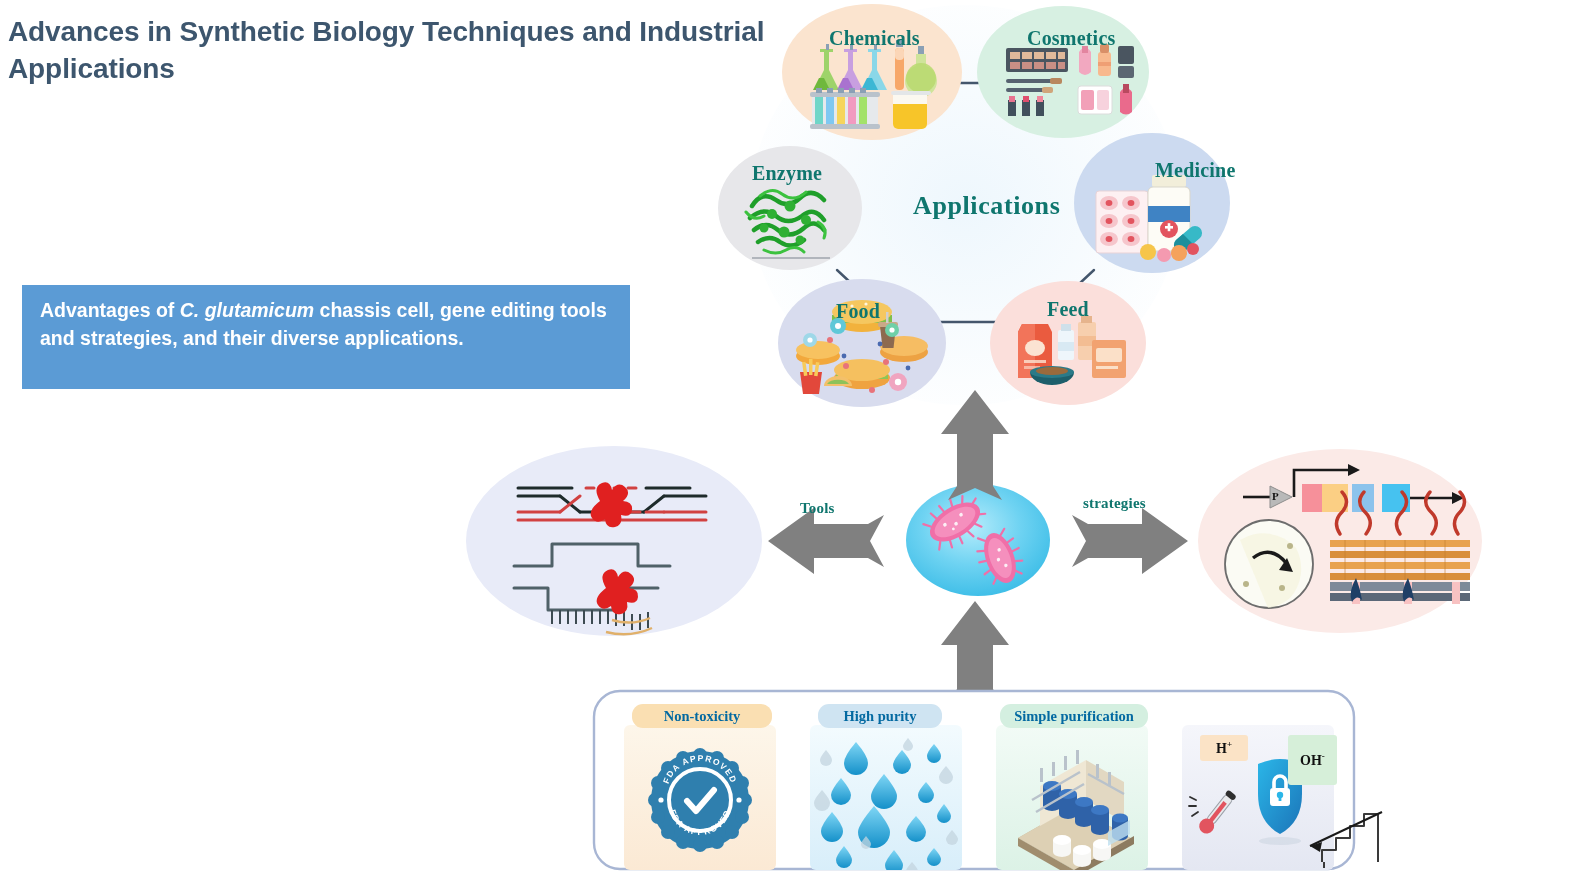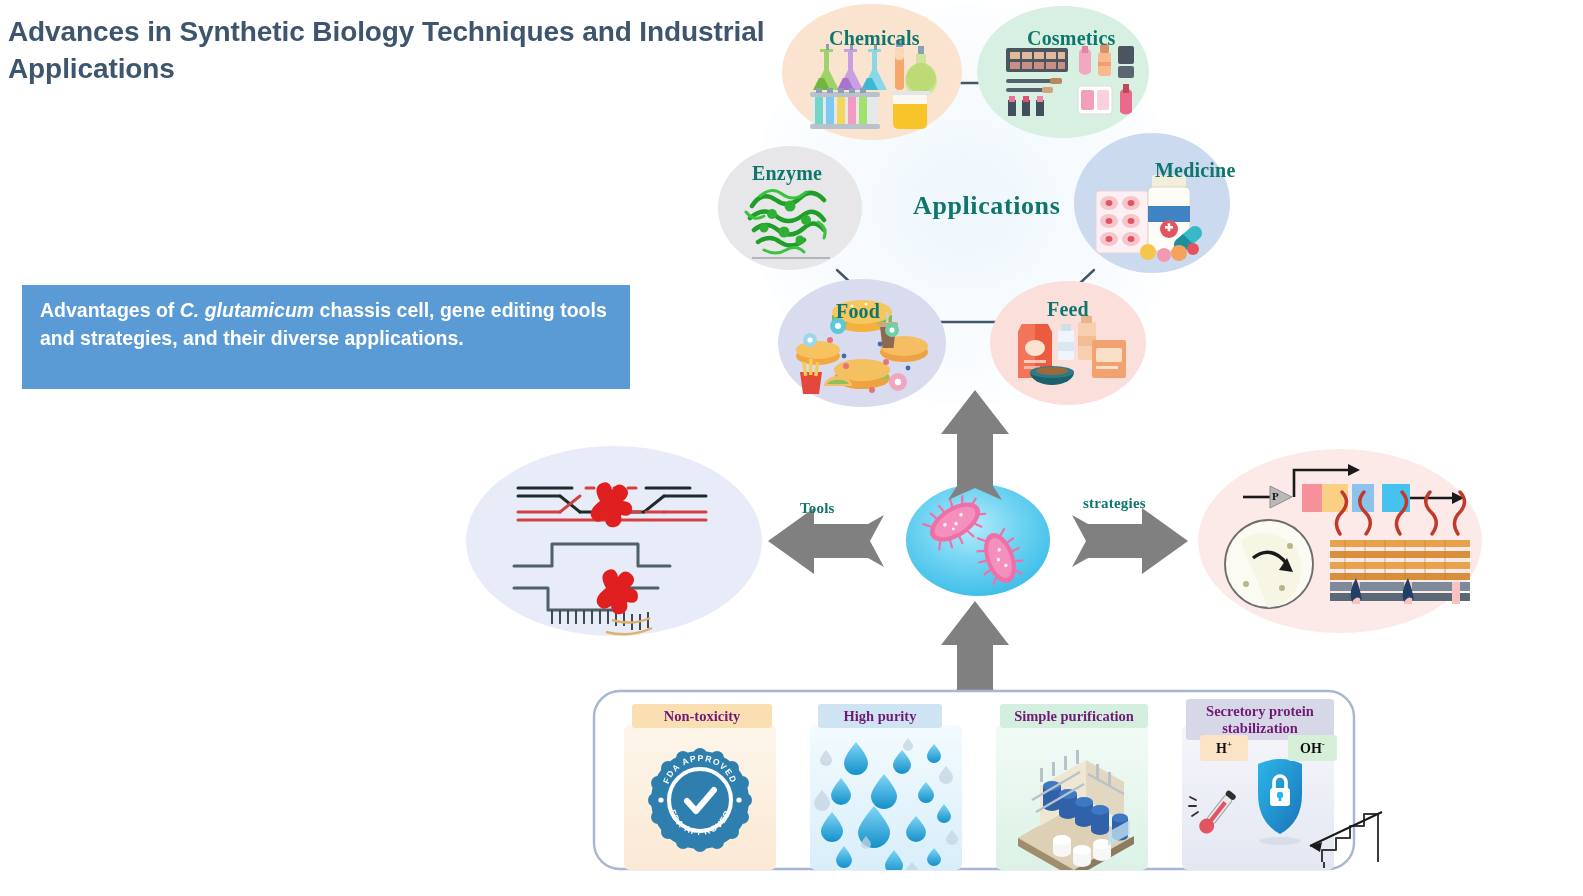--- a/index.html
+++ b/index.html
@@ -73,26 +73,26 @@
   }
   .app-label   { font-size: 20px; }
   .center-label{ font-size: 26px; letter-spacing: 0.6px; }
   .flow-label  { font-size: 15px; }
 
   .chip-label {
     position: absolute;
     font-family: "Liberation Serif", serif;
     font-weight: bold;
     font-size: 14.5px;
-    color: #701a75;
+    color: #0369a1;
     text-align: center;
     line-height: 1.18;
     box-sizing: border-box;
     padding: 4px 6px 3px 6px;
-    border-radius: 3px;
+    border-radius: 11px;
   }
   .ion-label {
     position: absolute;
     font-family: "Liberation Serif", serif;
     font-weight: bold;
     font-size: 14px;
     color: #111;
   }
   .ion-label sup { font-size: 9px; }
 </style>
@@ -779,18 +779,17 @@
 <div class="fig-label app-label" style="left:752px; top:162px;">Enzyme</div>
 
 <div class="fig-label center-label" style="left:886px; top:191px;margin-left:27px;">Applications</div>
 
 <div class="fig-label flow-label" style="left:800px; top:500px;">Tools</div>
 <div class="fig-label flow-label" style="left:1083px; top:495px;">strategies</div>
 
 <div class="chip-label" style="left:632px; top:704px; width:140px; background:#fadfb2;">Non-toxicity</div>
 <div class="chip-label" style="left:818px; top:704px; width:124px; background:#cfe4f2;">High purity</div>
 <div class="chip-label" style="left:1000px; top:704px; width:148px; background:#d4efe0;">Simple purification</div>
-<div class="chip-label" style="left:1186px; top:699px; width:148px; background:#d6d8e8;">Secretory protein stabilization</div>
 
 <div class="ion-label" style="left:1200px; top:735px; background:#fbe3c6; padding:4px 16px; border-radius:3px;">H<sup>+</sup></div>
-<div class="ion-label" style="left:1288px; top:735px; background:#d6efd9; padding:4px 12px; border-radius:3px;">OH<sup>-</sup></div>
+<div class="ion-label" style="left:1288px; top:735px; background:#d6efd9; padding:16px 12px; border-radius:3px;">OH<sup>-</sup></div>
 
 </div>
 
 </body></html>

